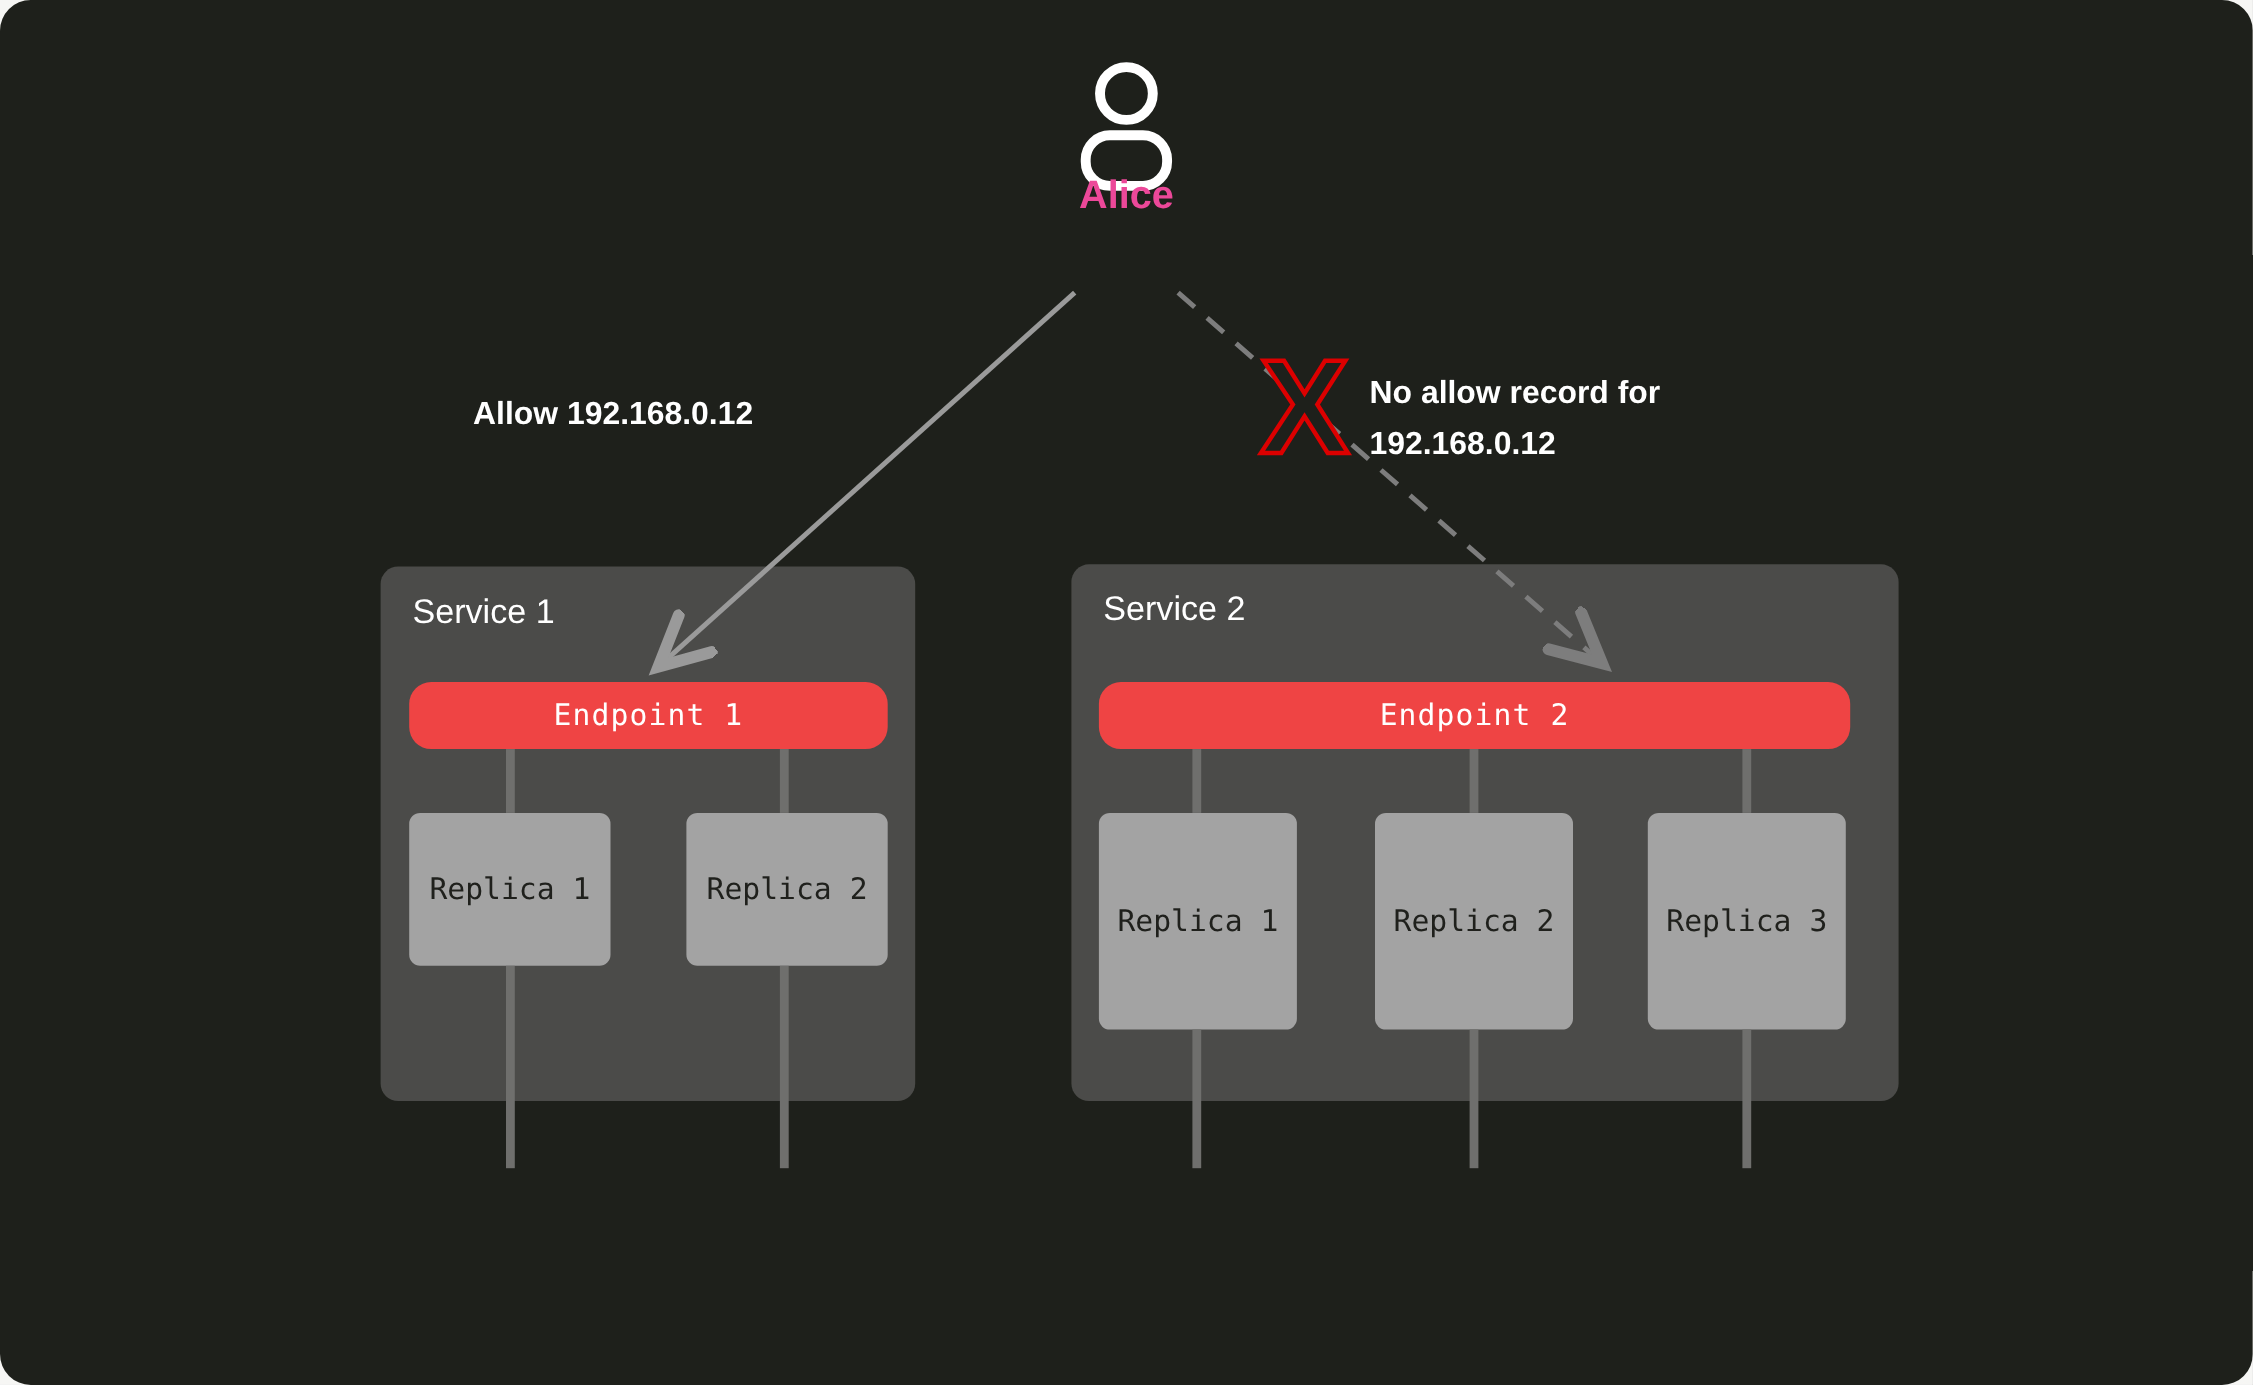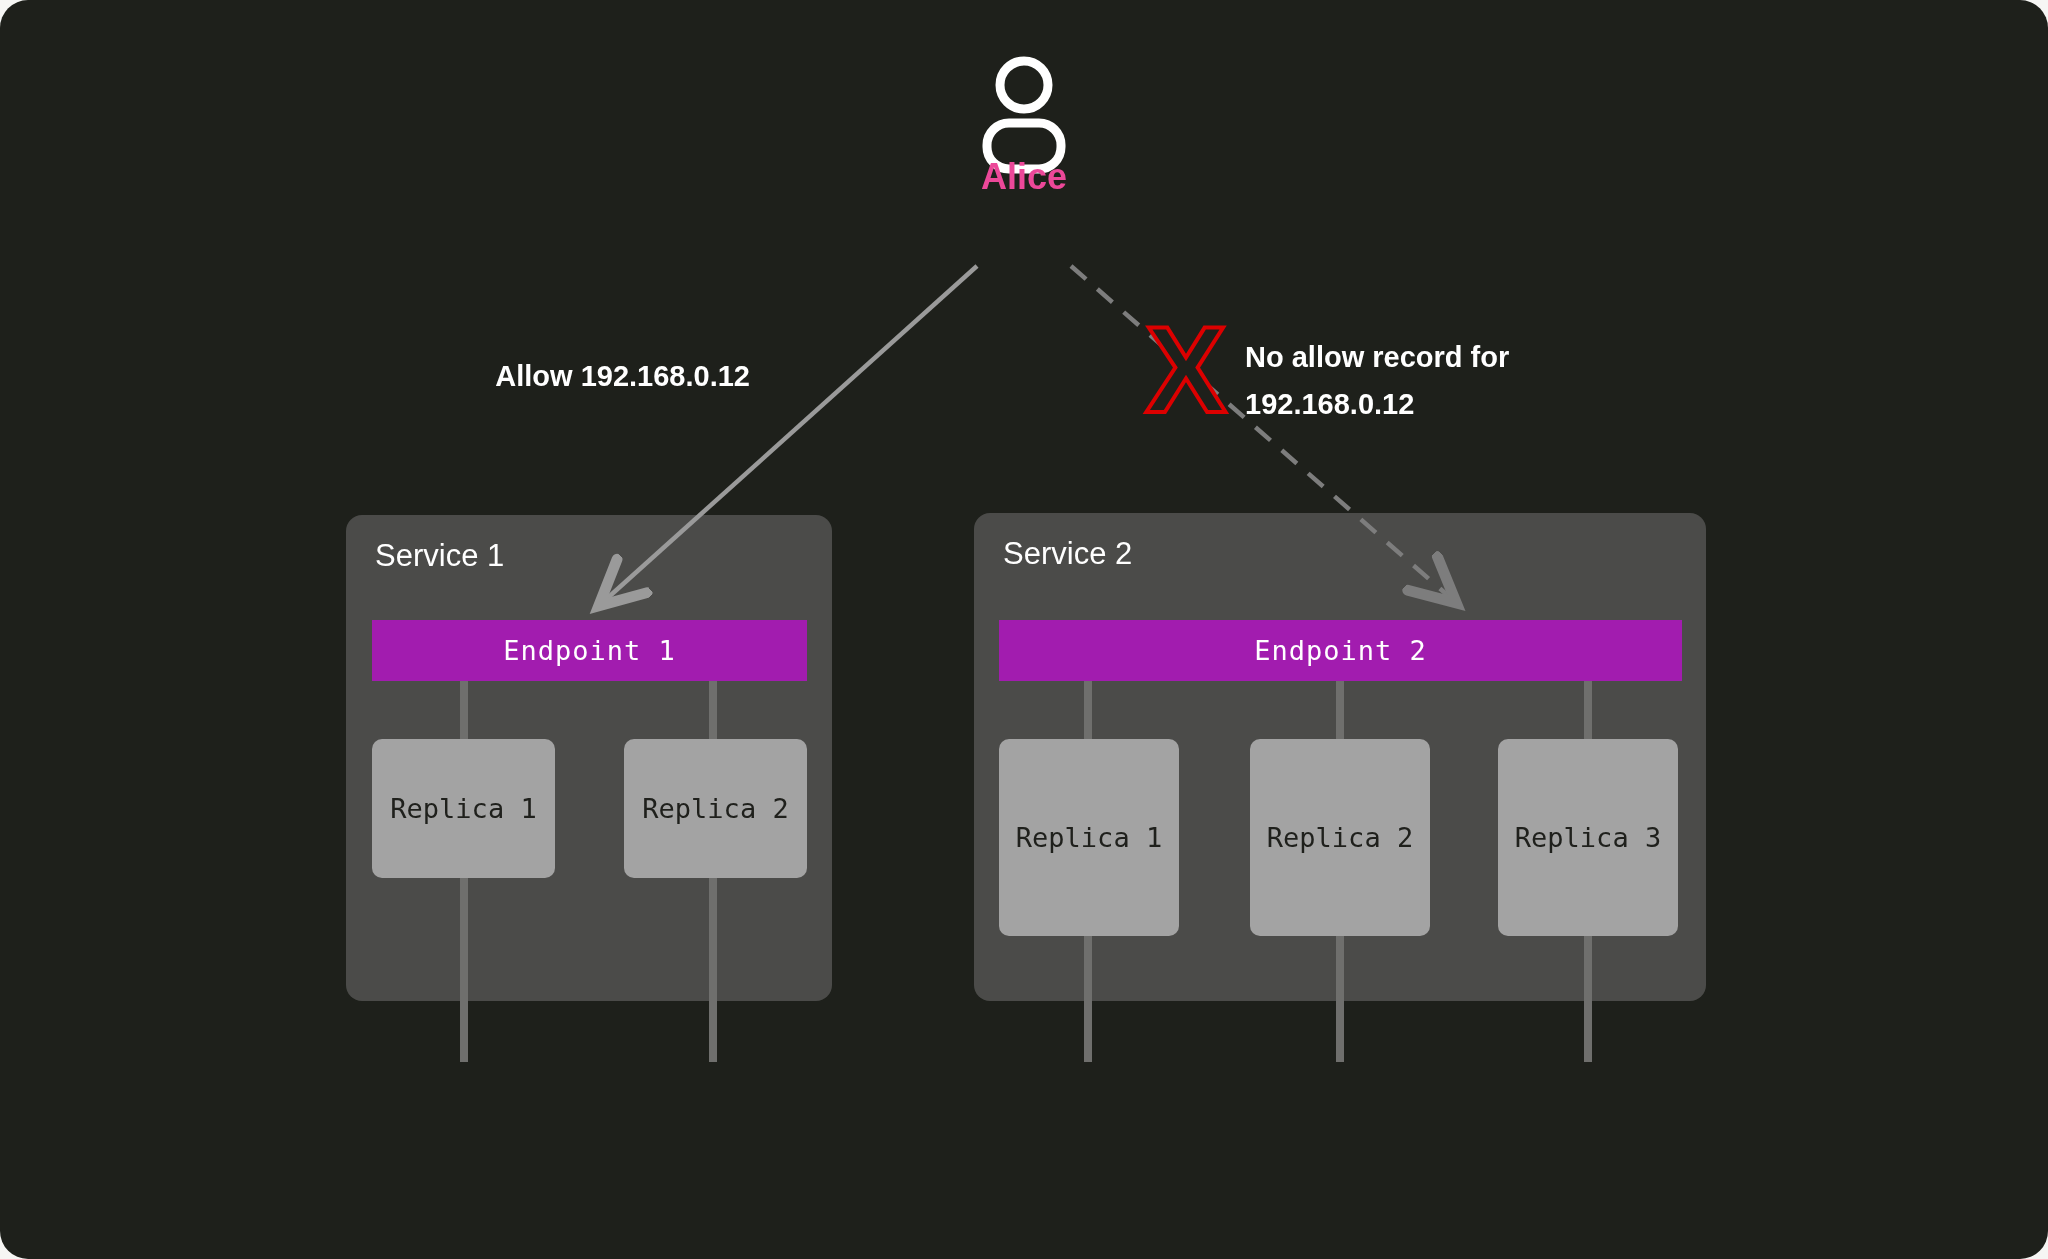--- a/index.html
+++ b/index.html
@@ -6,31 +6,31 @@
   .stage{position:relative;width:2048px;height:1259px;margin:0 auto;font-family:"Liberation Sans",sans-serif;}
   .panel{position:absolute;inset:0;background:#1e201b;border-radius:28px;overflow:hidden;}
 
   .overlay-svg{position:absolute;left:0;top:0;width:2048px;height:1259px;z-index:3;pointer-events:none;}
 
   .user-name{position:absolute;left:824px;top:156px;width:400px;text-align:center;
     color:#ec4899;font-size:36px;font-weight:700;z-index:4;}
   .user-ip{position:absolute;left:824px;top:204px;width:400px;text-align:center;
     color:#ffffff;font-size:29px;font-weight:500;z-index:4;}
 
-  .allow-label{position:absolute;left:430px;top:360px;width:320px;text-align:right;
+  .allow-label{position:absolute;left:430px;top:360px;width:320px;text-align:left;
     color:#ffffff;font-size:29px;font-weight:700;z-index:4;}
   .deny-label{position:absolute;left:1245px;top:334px;width:360px;text-align:left;
     color:#ffffff;font-size:29px;font-weight:700;line-height:47px;z-index:4;}
 
   .service{position:absolute;background:#4b4b49;border-radius:16px;z-index:1;}
   .service-1{left:346px;top:515px;width:486px;height:486px;}
-  .service-2{left:974px;top:513px;width:732px;height:488px;}
+  .service-2{left:974px;top:513px;width:732px;height:488px;padding-left:20px;}
   .service-title{position:absolute;left:29px;top:23px;color:#ffffff;font-size:31px;font-weight:400;}
 
-  .endpoint{position:absolute;background:#a21caf;border-radius:0;height:61px;
+  .endpoint{position:absolute;background:#ef4444;border-radius:20px;height:61px;
     display:flex;align-items:center;justify-content:center;
     color:#ffffff;font-family:"DejaVu Sans Mono",monospace;font-size:27px;letter-spacing:1px;z-index:3;}
   .service-1 .endpoint{left:26px;top:105px;width:435px;}
   .service-2 .endpoint{left:25px;top:107px;width:683px;}
 
   .replica{position:absolute;background:#a3a3a3;border-radius:10px;
     display:flex;align-items:center;justify-content:center;
     color:#1f201c;font-family:"DejaVu Sans Mono",monospace;font-size:27px;z-index:3;}
   .service-1 .replica{top:224px;width:183px;height:139px;}
   .service-1 .replica.r1{left:26px;}

